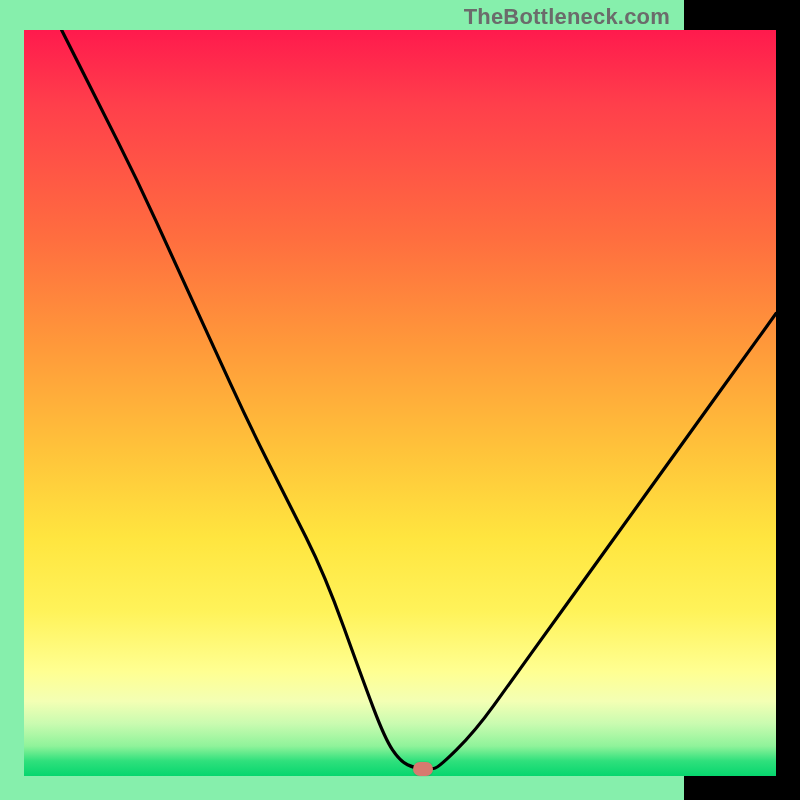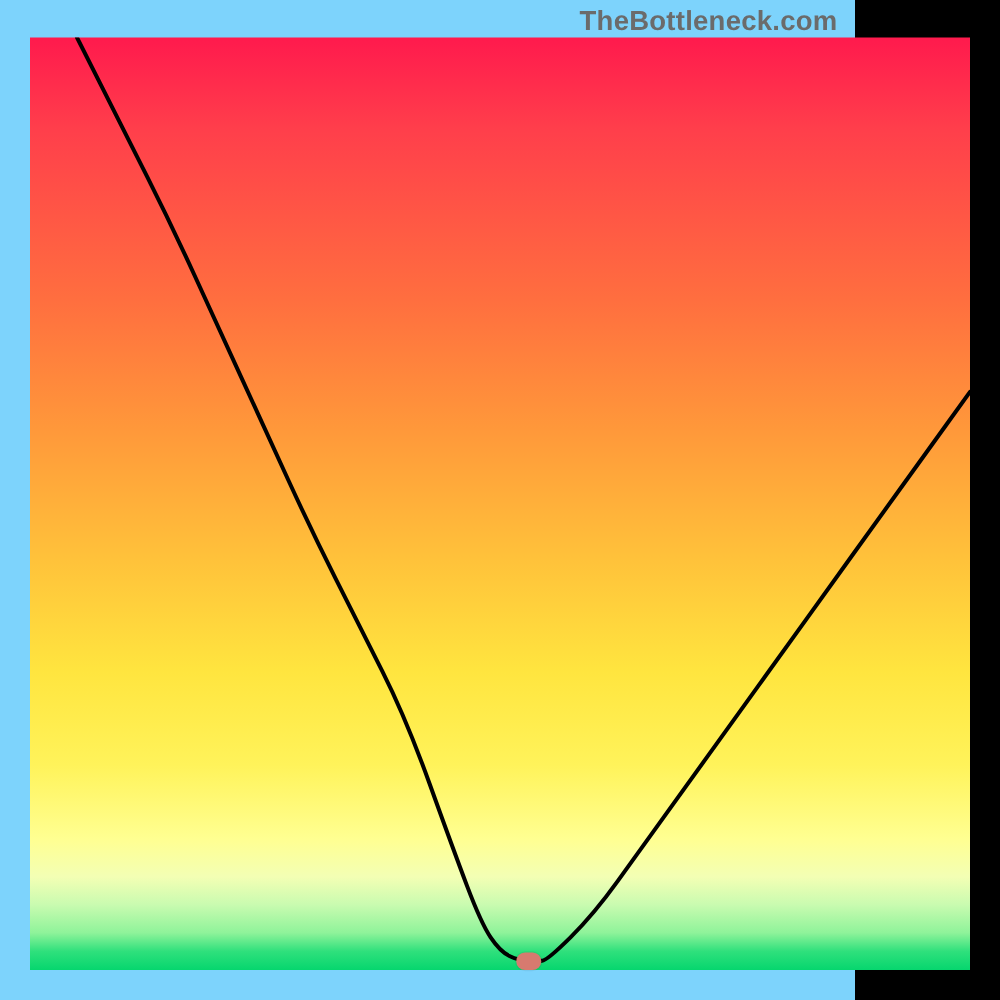--- a/index.html
+++ b/index.html
@@ -1,20 +1,20 @@
 <!DOCTYPE html>
 <html><head>
 <meta charset="utf-8">
 <style>
   * { margin: 0; padding: 0; box-sizing: border-box; }
   html, body { width: 800px; height: 800px; overflow: hidden; background: #000; }
   .outer {
     width: 684px;
     height: 800px;
-    background: #7dd3fc;
+    background: #86efac;
     position: relative;
   }
   .watermark {
     position: absolute;
     top: 4px;
     right: 14px;
     font-family: Arial, Helvetica, sans-serif;
     font-size: 22px;
     font-weight: 600;
     color: #6b6b6b;

